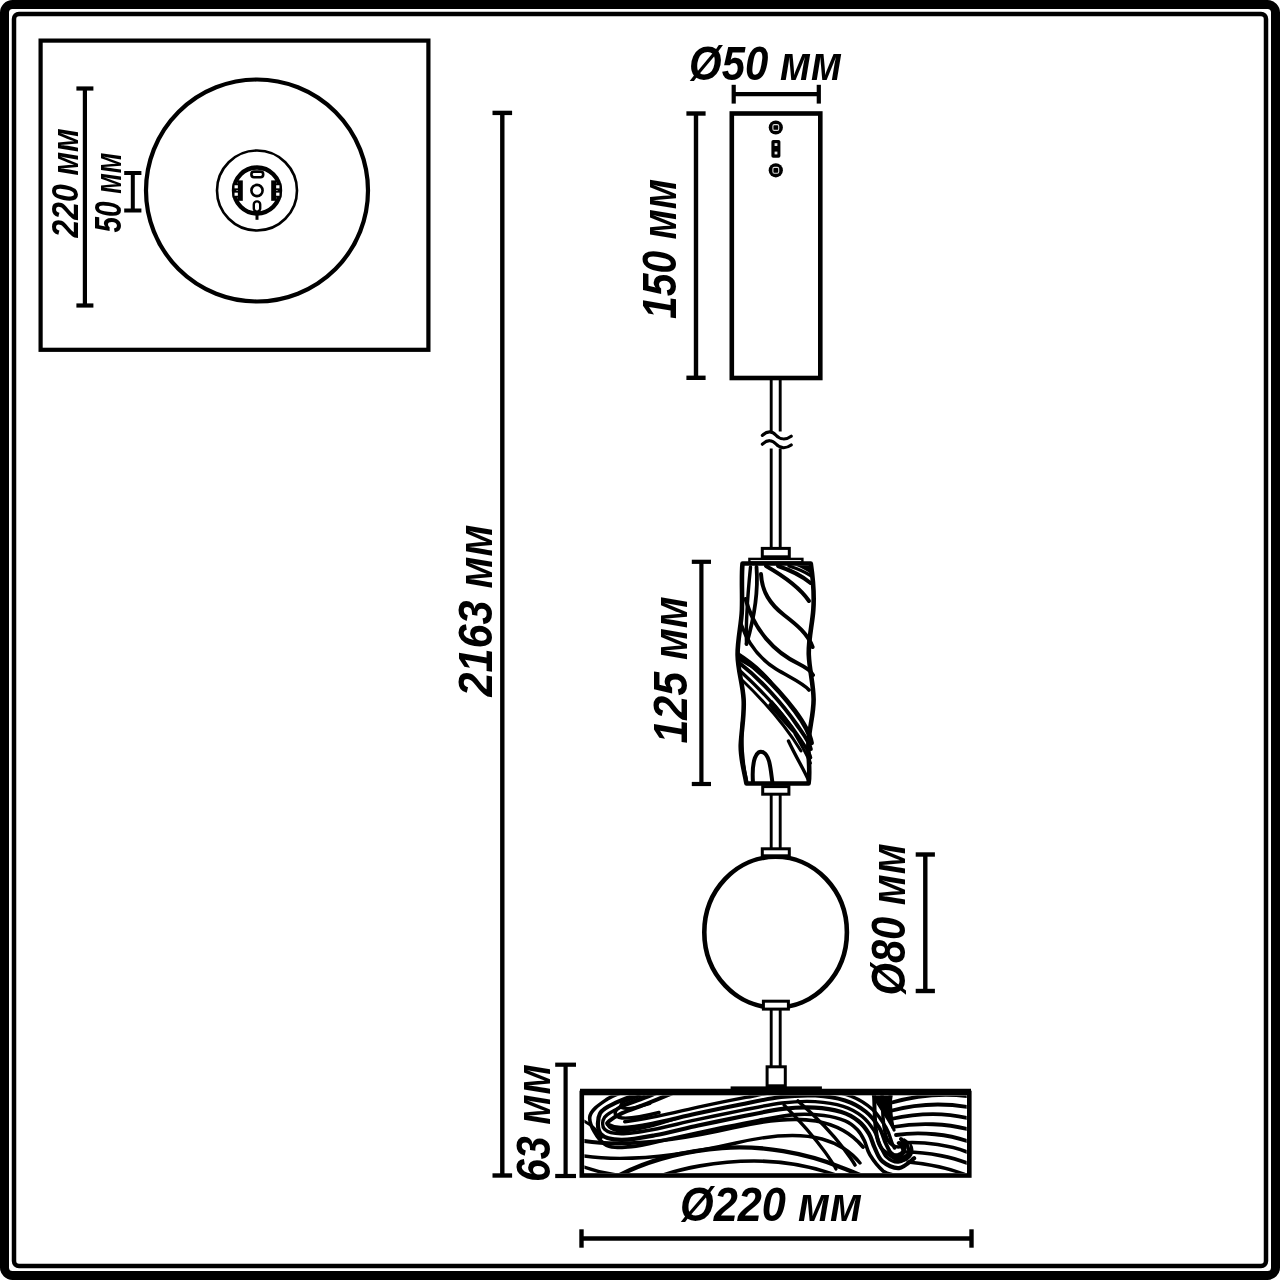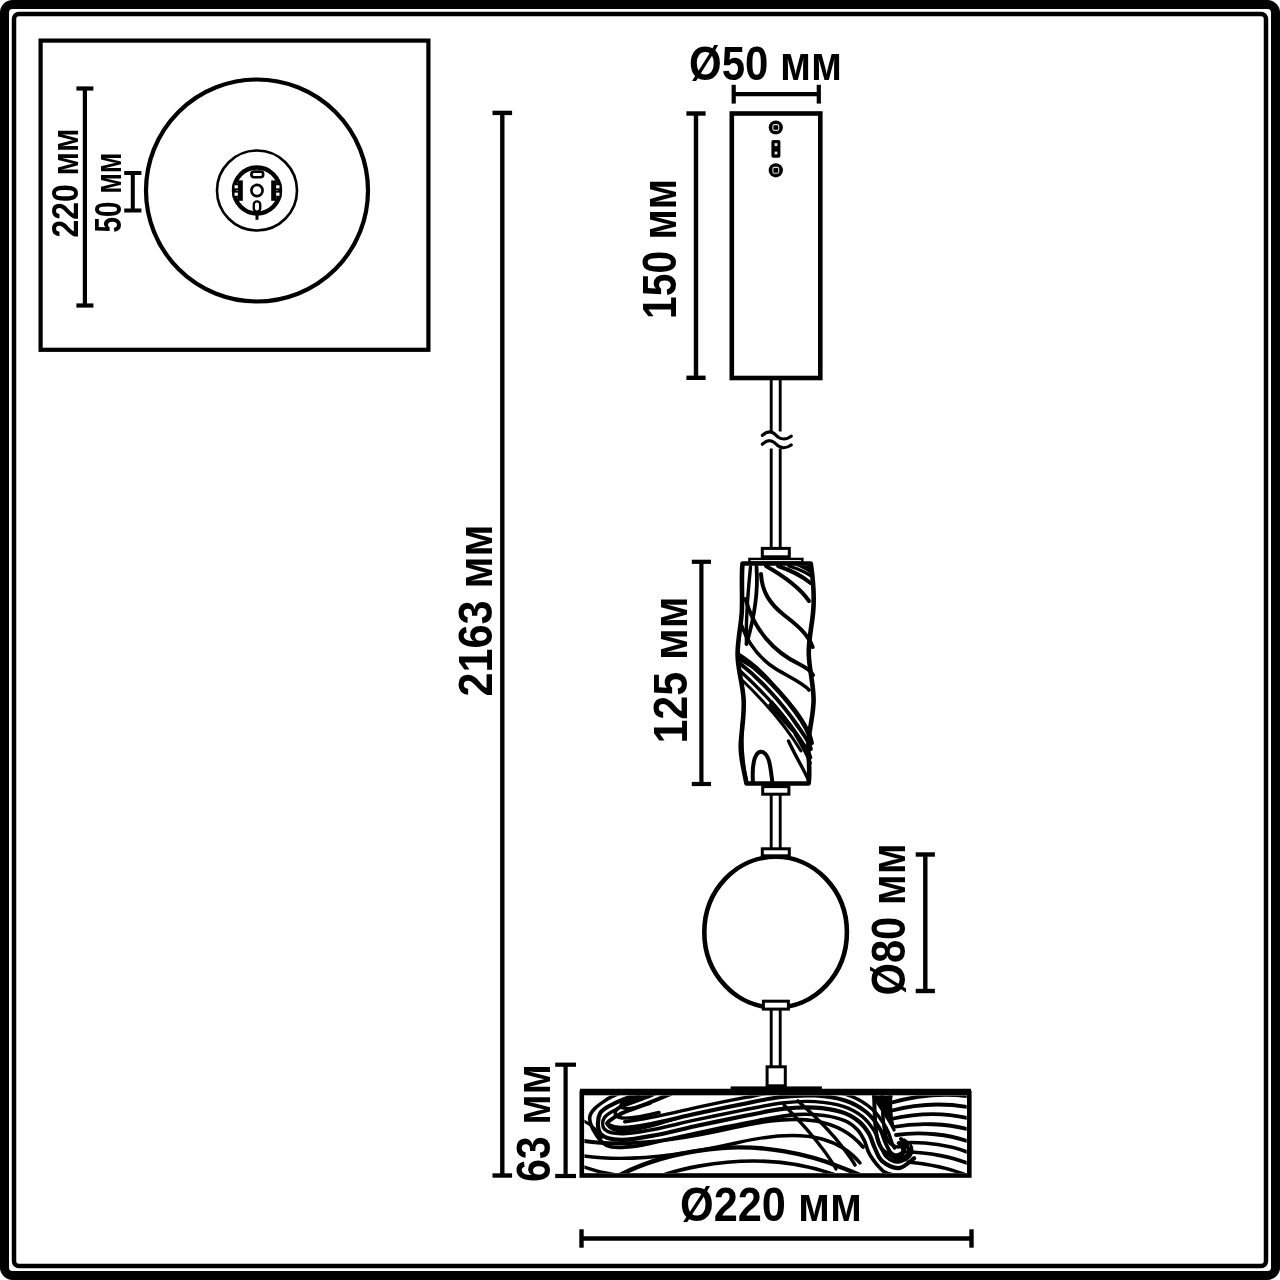--- a/index.html
+++ b/index.html
@@ -1,17 +1,17 @@
 <!DOCTYPE html>
 <html><head>
 <meta charset="utf-8">
 <style>
   html, body { margin: 0; padding: 0; background: #ffffff; }
   body { width: 1280px; height: 1280px; overflow: hidden; }
-  .sheet { width: 1212px; height: 1280px; position: relative; }
+  .sheet { width: 1212px; height: 1280px; position: relative; font-style: italic; }
   svg { display: block; }
   .dim-text {
     font-family: "Liberation Sans", sans-serif;
     font-weight: 700;
     font-size: 48px;
     fill: #000000;
   }
   .dim-text-small {
     font-family: "Liberation Sans", sans-serif;
     font-weight: 700;

